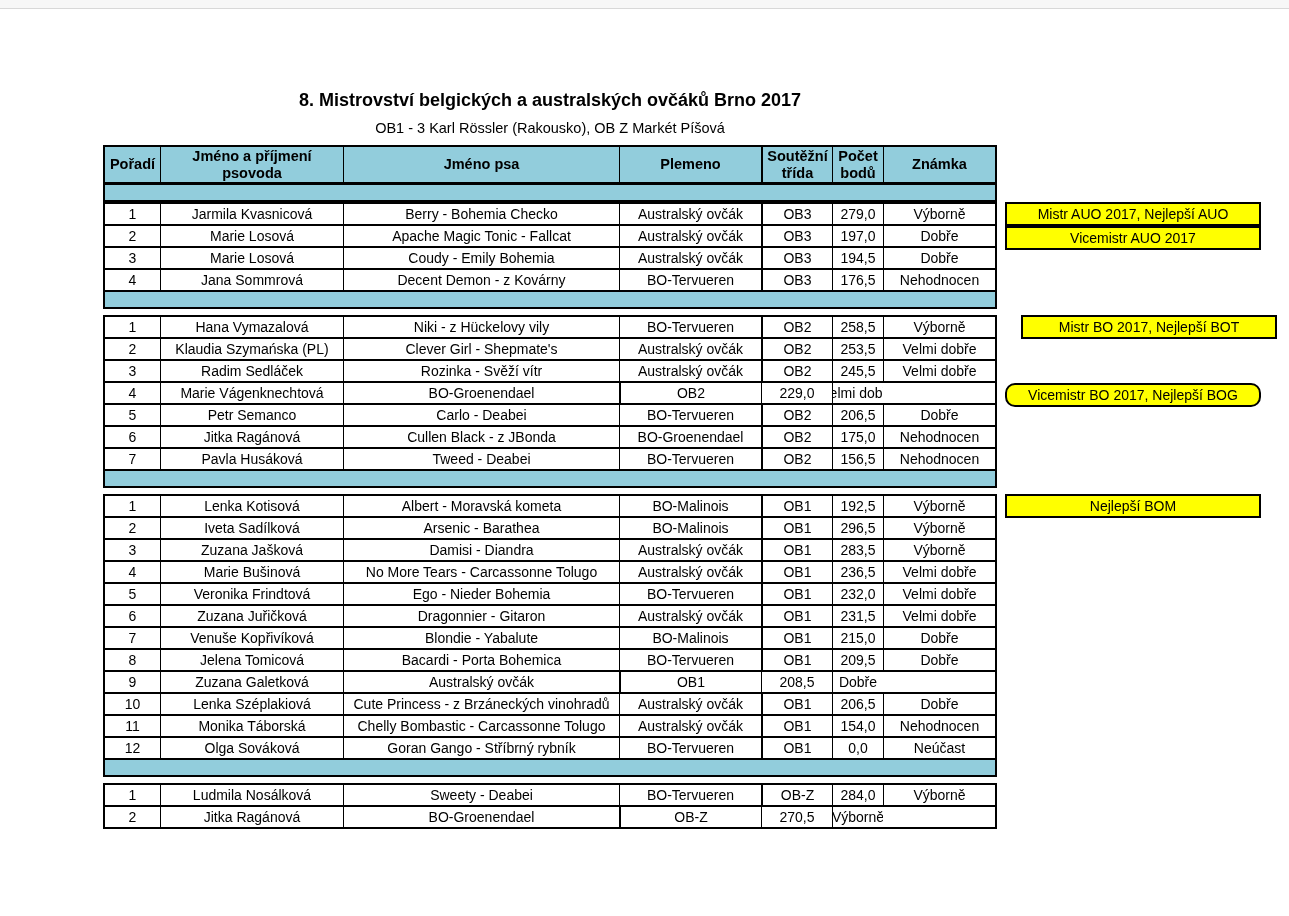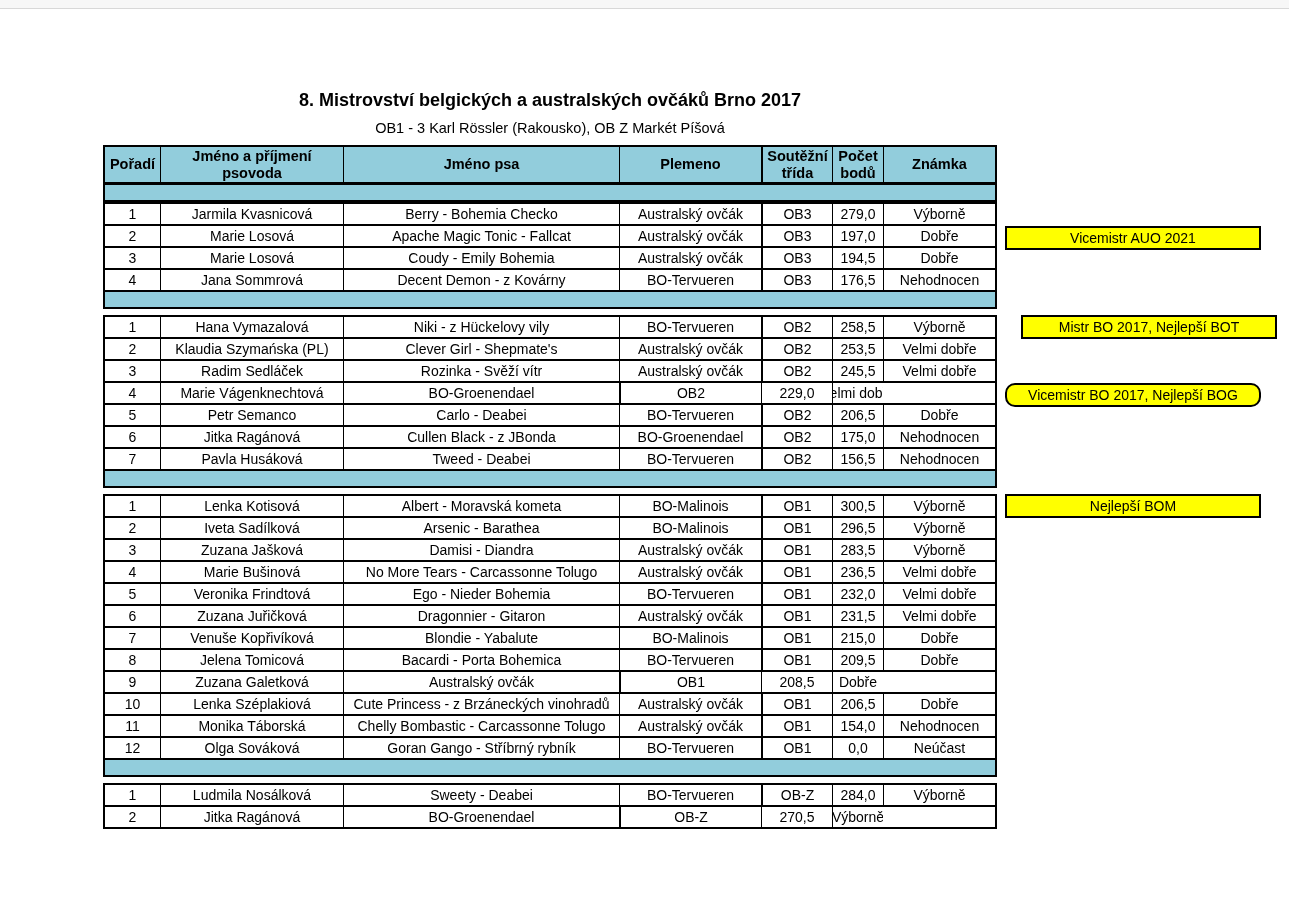--- a/index.html
+++ b/index.html
@@ -122,30 +122,31 @@
         <div class="spacer-row"></div>
         <div class="block">
           <div class="row">
             <div class="cell">1</div>
             <div class="cell">Jarmila Kvasnicová</div>
             <div class="cell">Berry - Bohemia Checko</div>
             <div class="cell">Australský ovčák</div>
             <div class="cell c-class">OB3</div>
             <div class="cell">279,0</div>
             <div class="cell">Výborně</div>
+            <div class="award" style="top: -2px;">Mistr AUO 2017, Nejlepší AUO</div>
           </div>
           <div class="row">
             <div class="cell">2</div>
             <div class="cell">Marie Losová</div>
             <div class="cell">Apache Magic Tonic - Fallcat</div>
             <div class="cell">Australský ovčák</div>
             <div class="cell c-class">OB3</div>
             <div class="cell">197,0</div>
             <div class="cell">Dobře</div>
-            <div class="award" style="top: 0px;">Vicemistr AUO 2021</div>
+            <div class="award" style="top: 0px;">Vicemistr AUO 2017</div>
           </div>
           <div class="row">
             <div class="cell">3</div>
             <div class="cell">Marie Losová</div>
             <div class="cell">Coudy - Emily Bohemia</div>
             <div class="cell">Australský ovčák</div>
             <div class="cell c-class">OB3</div>
             <div class="cell">194,5</div>
             <div class="cell">Dobře</div>
           </div>
@@ -229,21 +230,21 @@
         </div>
         <div class="spacer-row"></div>
         <div class="block-gap"></div>
         <div class="block">
           <div class="row">
             <div class="cell">1</div>
             <div class="cell">Lenka Kotisová</div>
             <div class="cell">Albert - Moravská kometa</div>
             <div class="cell">BO-Malinois</div>
             <div class="cell c-class">OB1</div>
-            <div class="cell">300,5</div>
+            <div class="cell">192,5</div>
             <div class="cell">Výborně</div>
             <div class="award" style="top: -2px;">Nejlepší BOM</div>
           </div>
           <div class="row">
             <div class="cell">2</div>
             <div class="cell">Iveta Sadílková</div>
             <div class="cell">Arsenic - Barathea</div>
             <div class="cell">BO-Malinois</div>
             <div class="cell c-class">OB1</div>
             <div class="cell">296,5</div>

